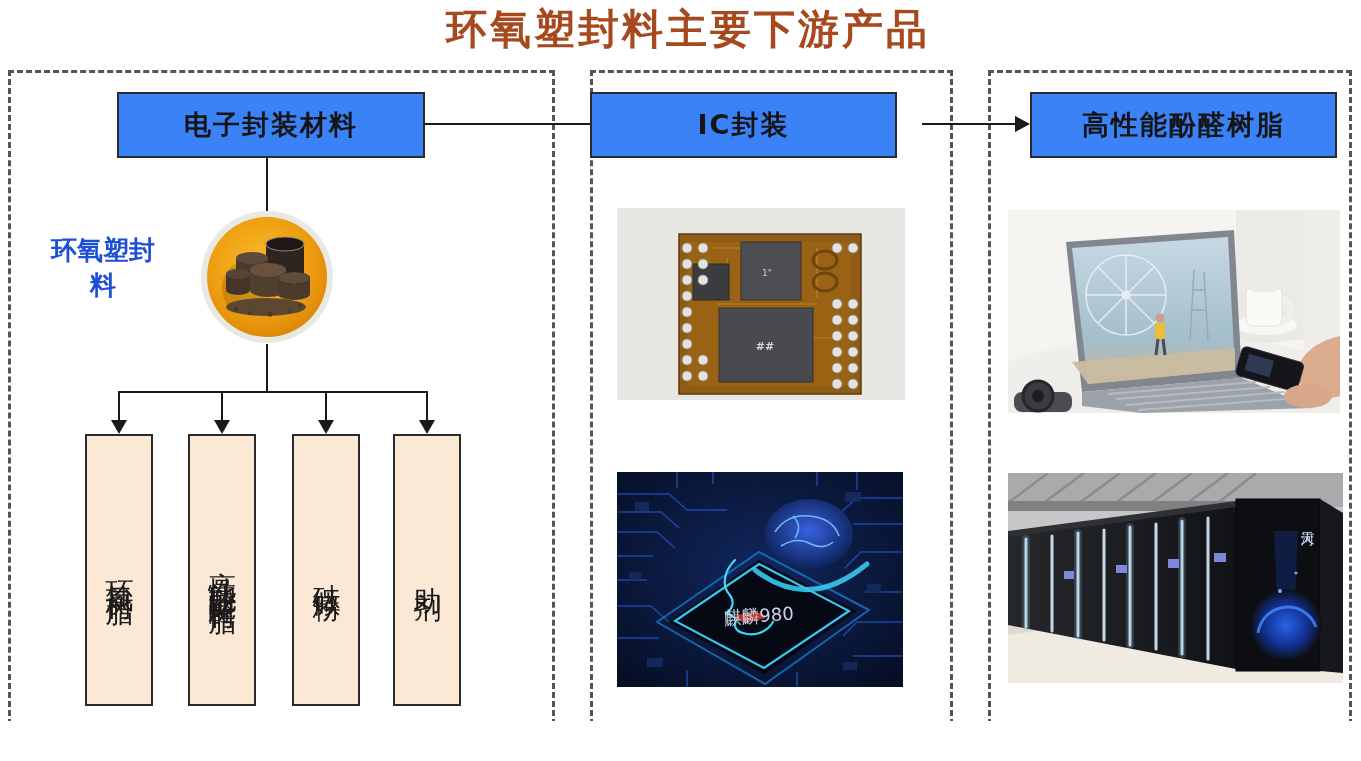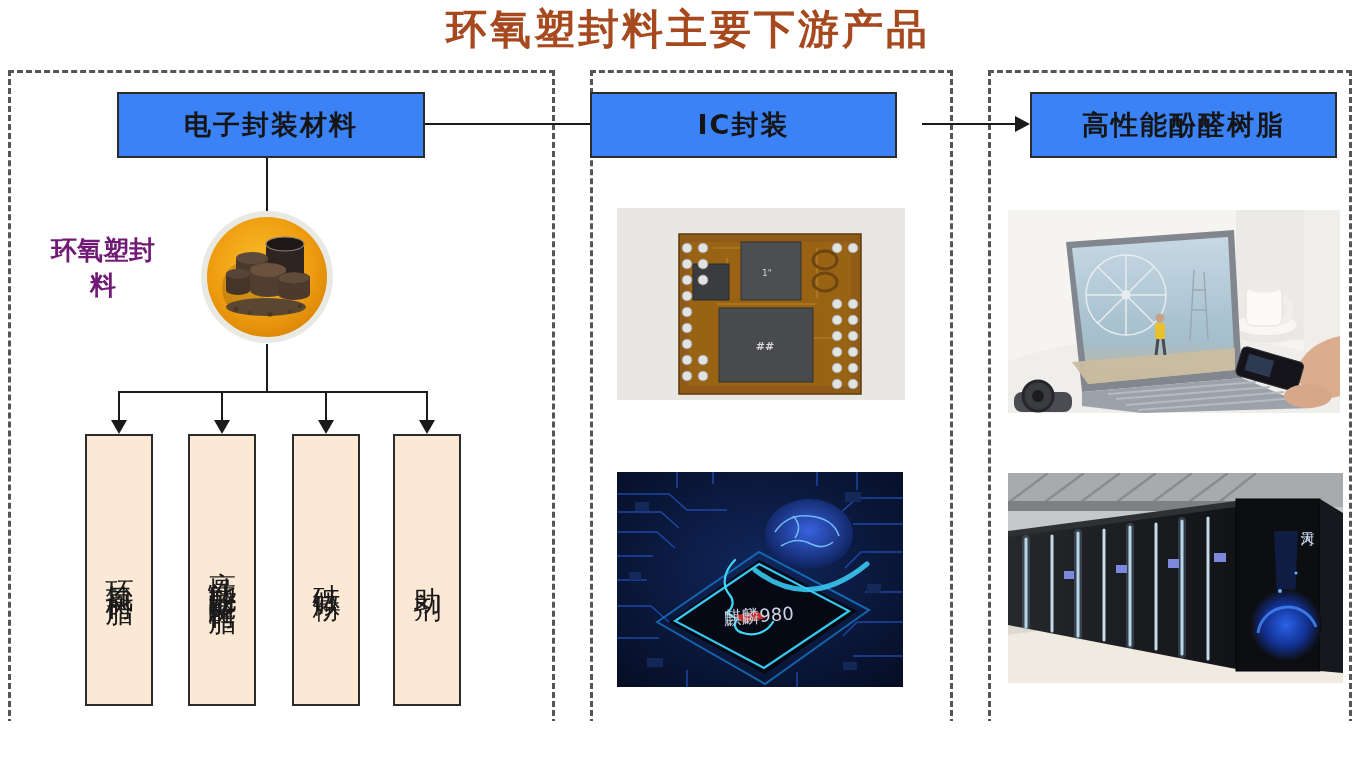--- a/index.html
+++ b/index.html
@@ -26,21 +26,21 @@
   .vbox span{writing-mode:vertical-rl;text-orientation:upright;
         font-family:"DejaVu Serif",serif;font-size:28px;letter-spacing:6px;
         color:#1A1A1A;line-height:1;}
   .line{position:absolute;background:#1A1A1A;z-index:2;}
   .arr-r{position:absolute;width:0;height:0;border-top:8px solid transparent;
         border-bottom:8px solid transparent;border-left:15px solid #1A1A1A;z-index:2;}
   .arr-d{position:absolute;width:0;height:0;border-left:8px solid transparent;
         border-right:8px solid transparent;border-top:14px solid #1A1A1A;z-index:2;}
   .material-label{position:absolute;left:47px;top:233px;width:112px;text-align:center;
         font-family:"DejaVu Serif",serif;font-size:26px;font-weight:600;
-        line-height:1.35;color:#701a75;}
+        line-height:1.35;color:#1d4ed8;}
   .photo{position:absolute;z-index:2;}
 </style>
 </head>
 <body>
 
 <div class="stage">
 
   <div class="title">环氧塑封料主要下游产品</div>
 
   <div class="panel" id="panel-left"></div>

